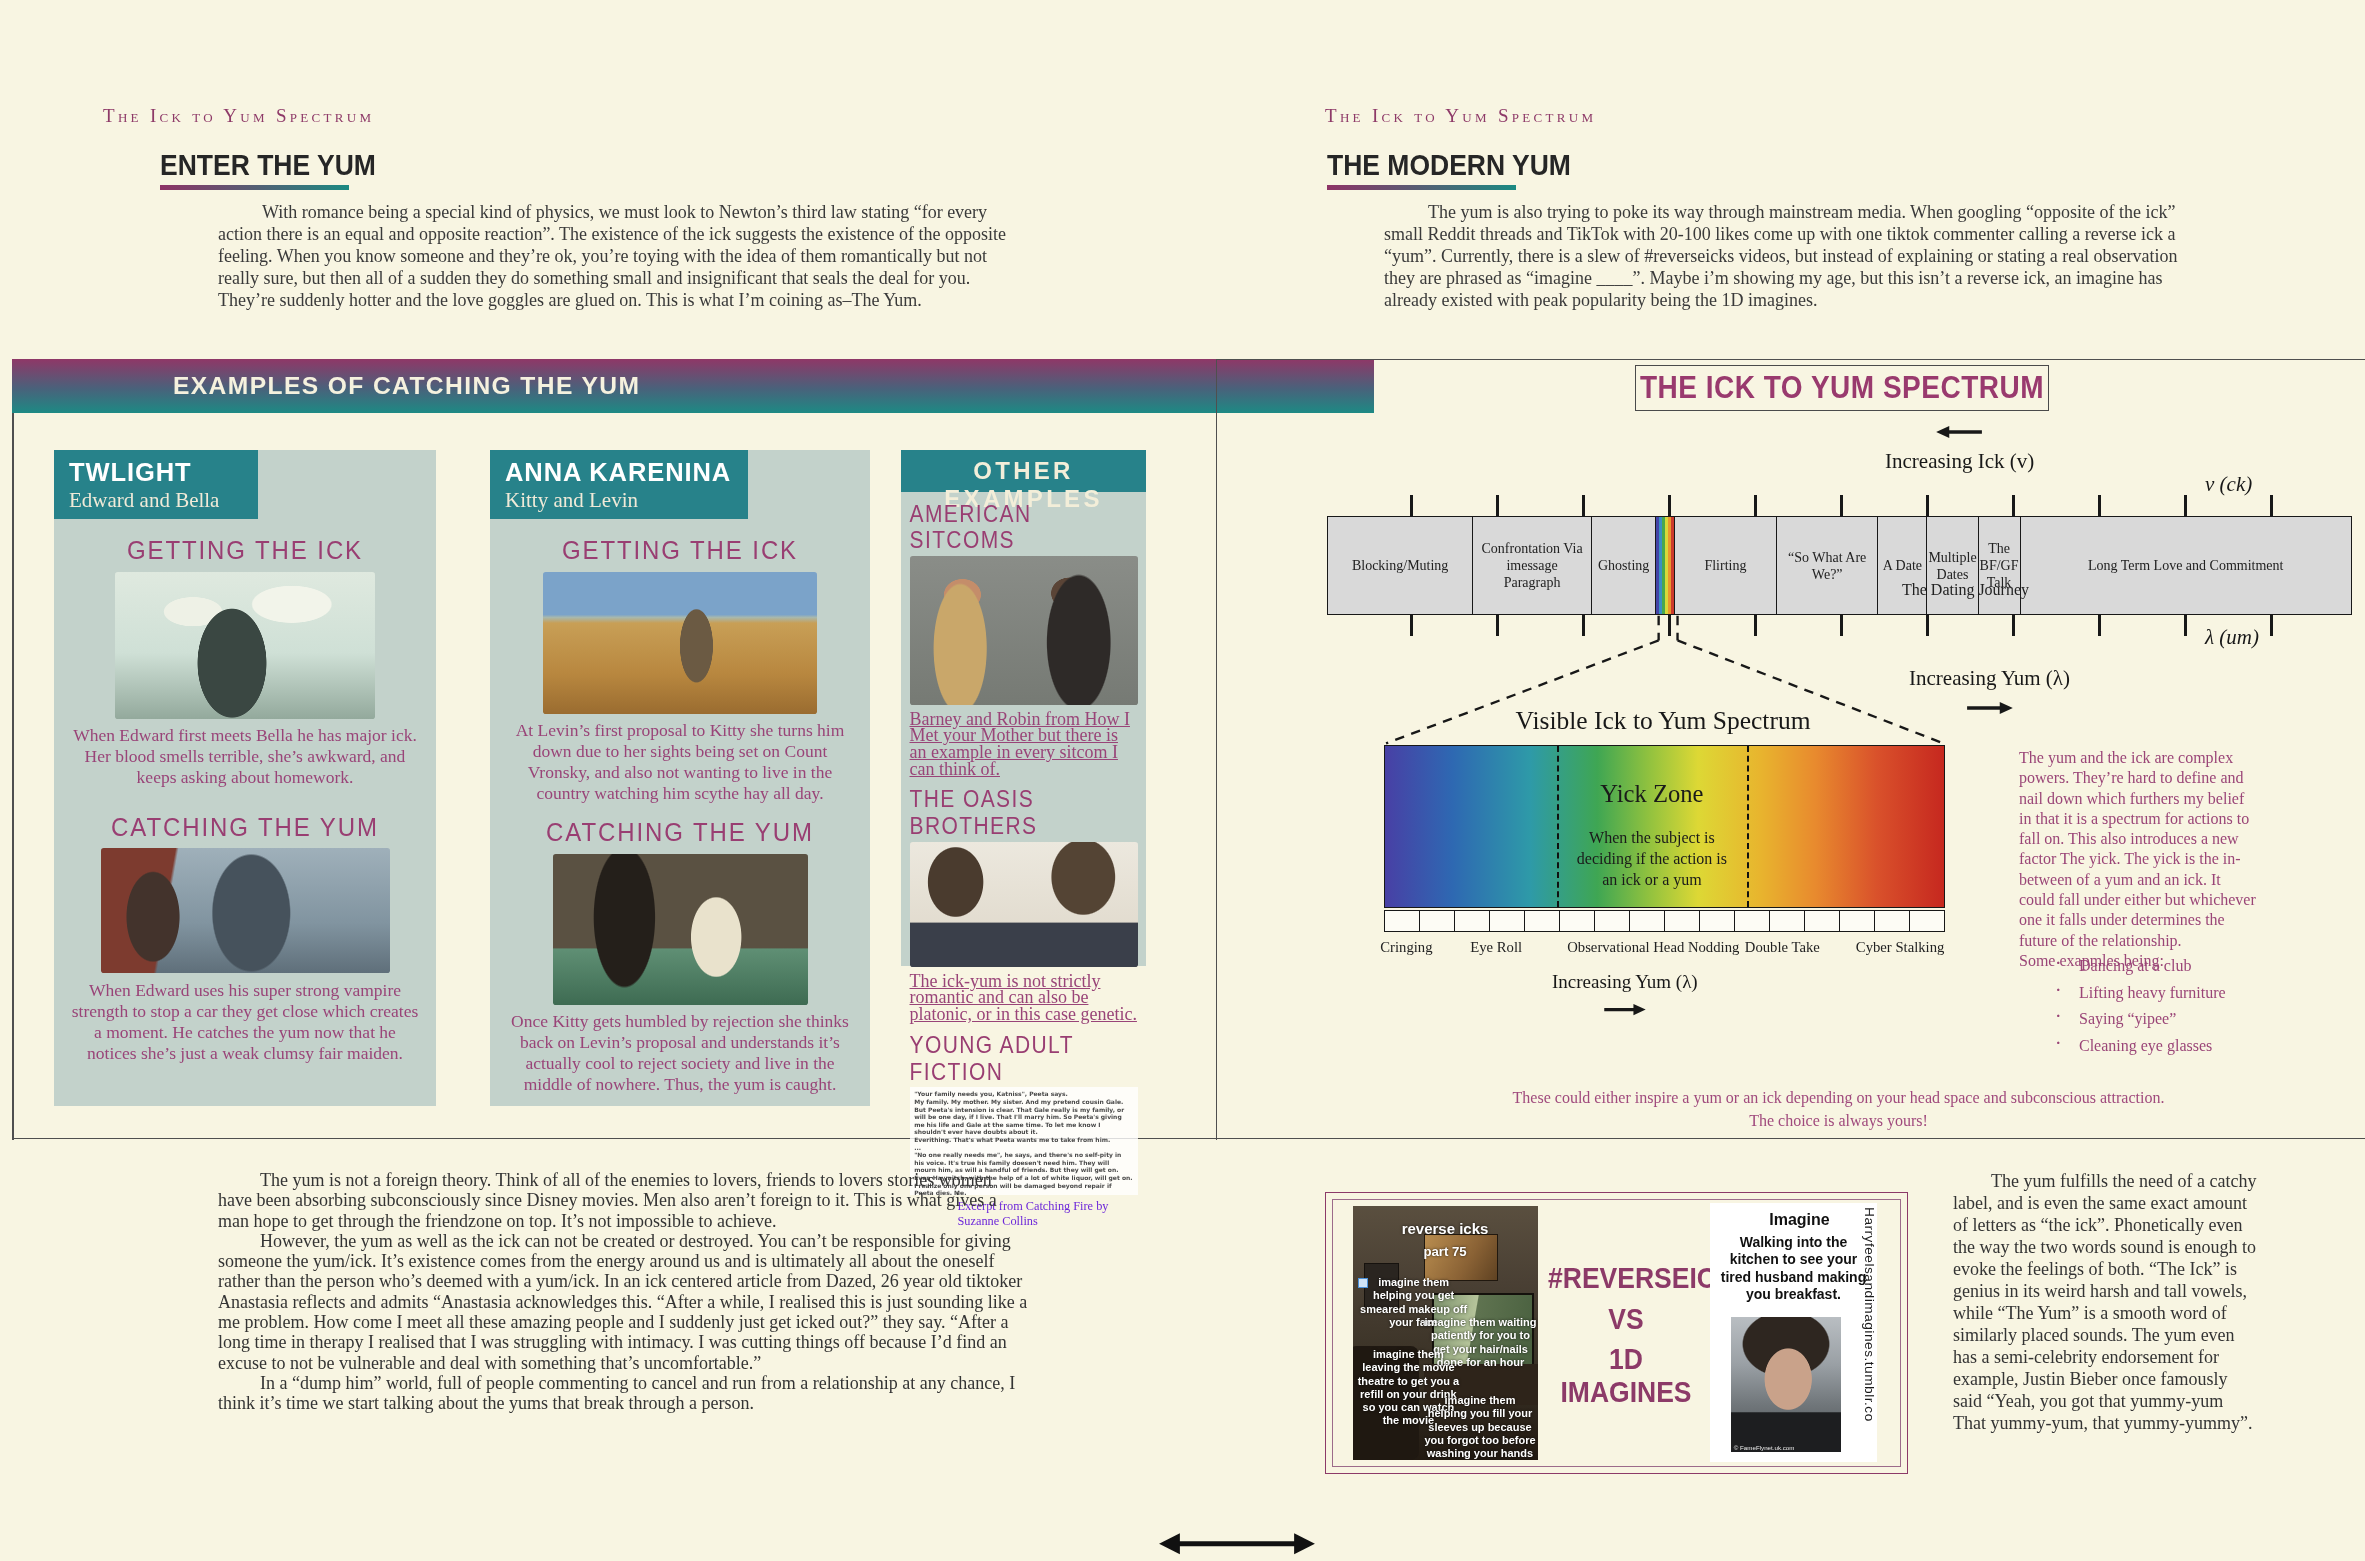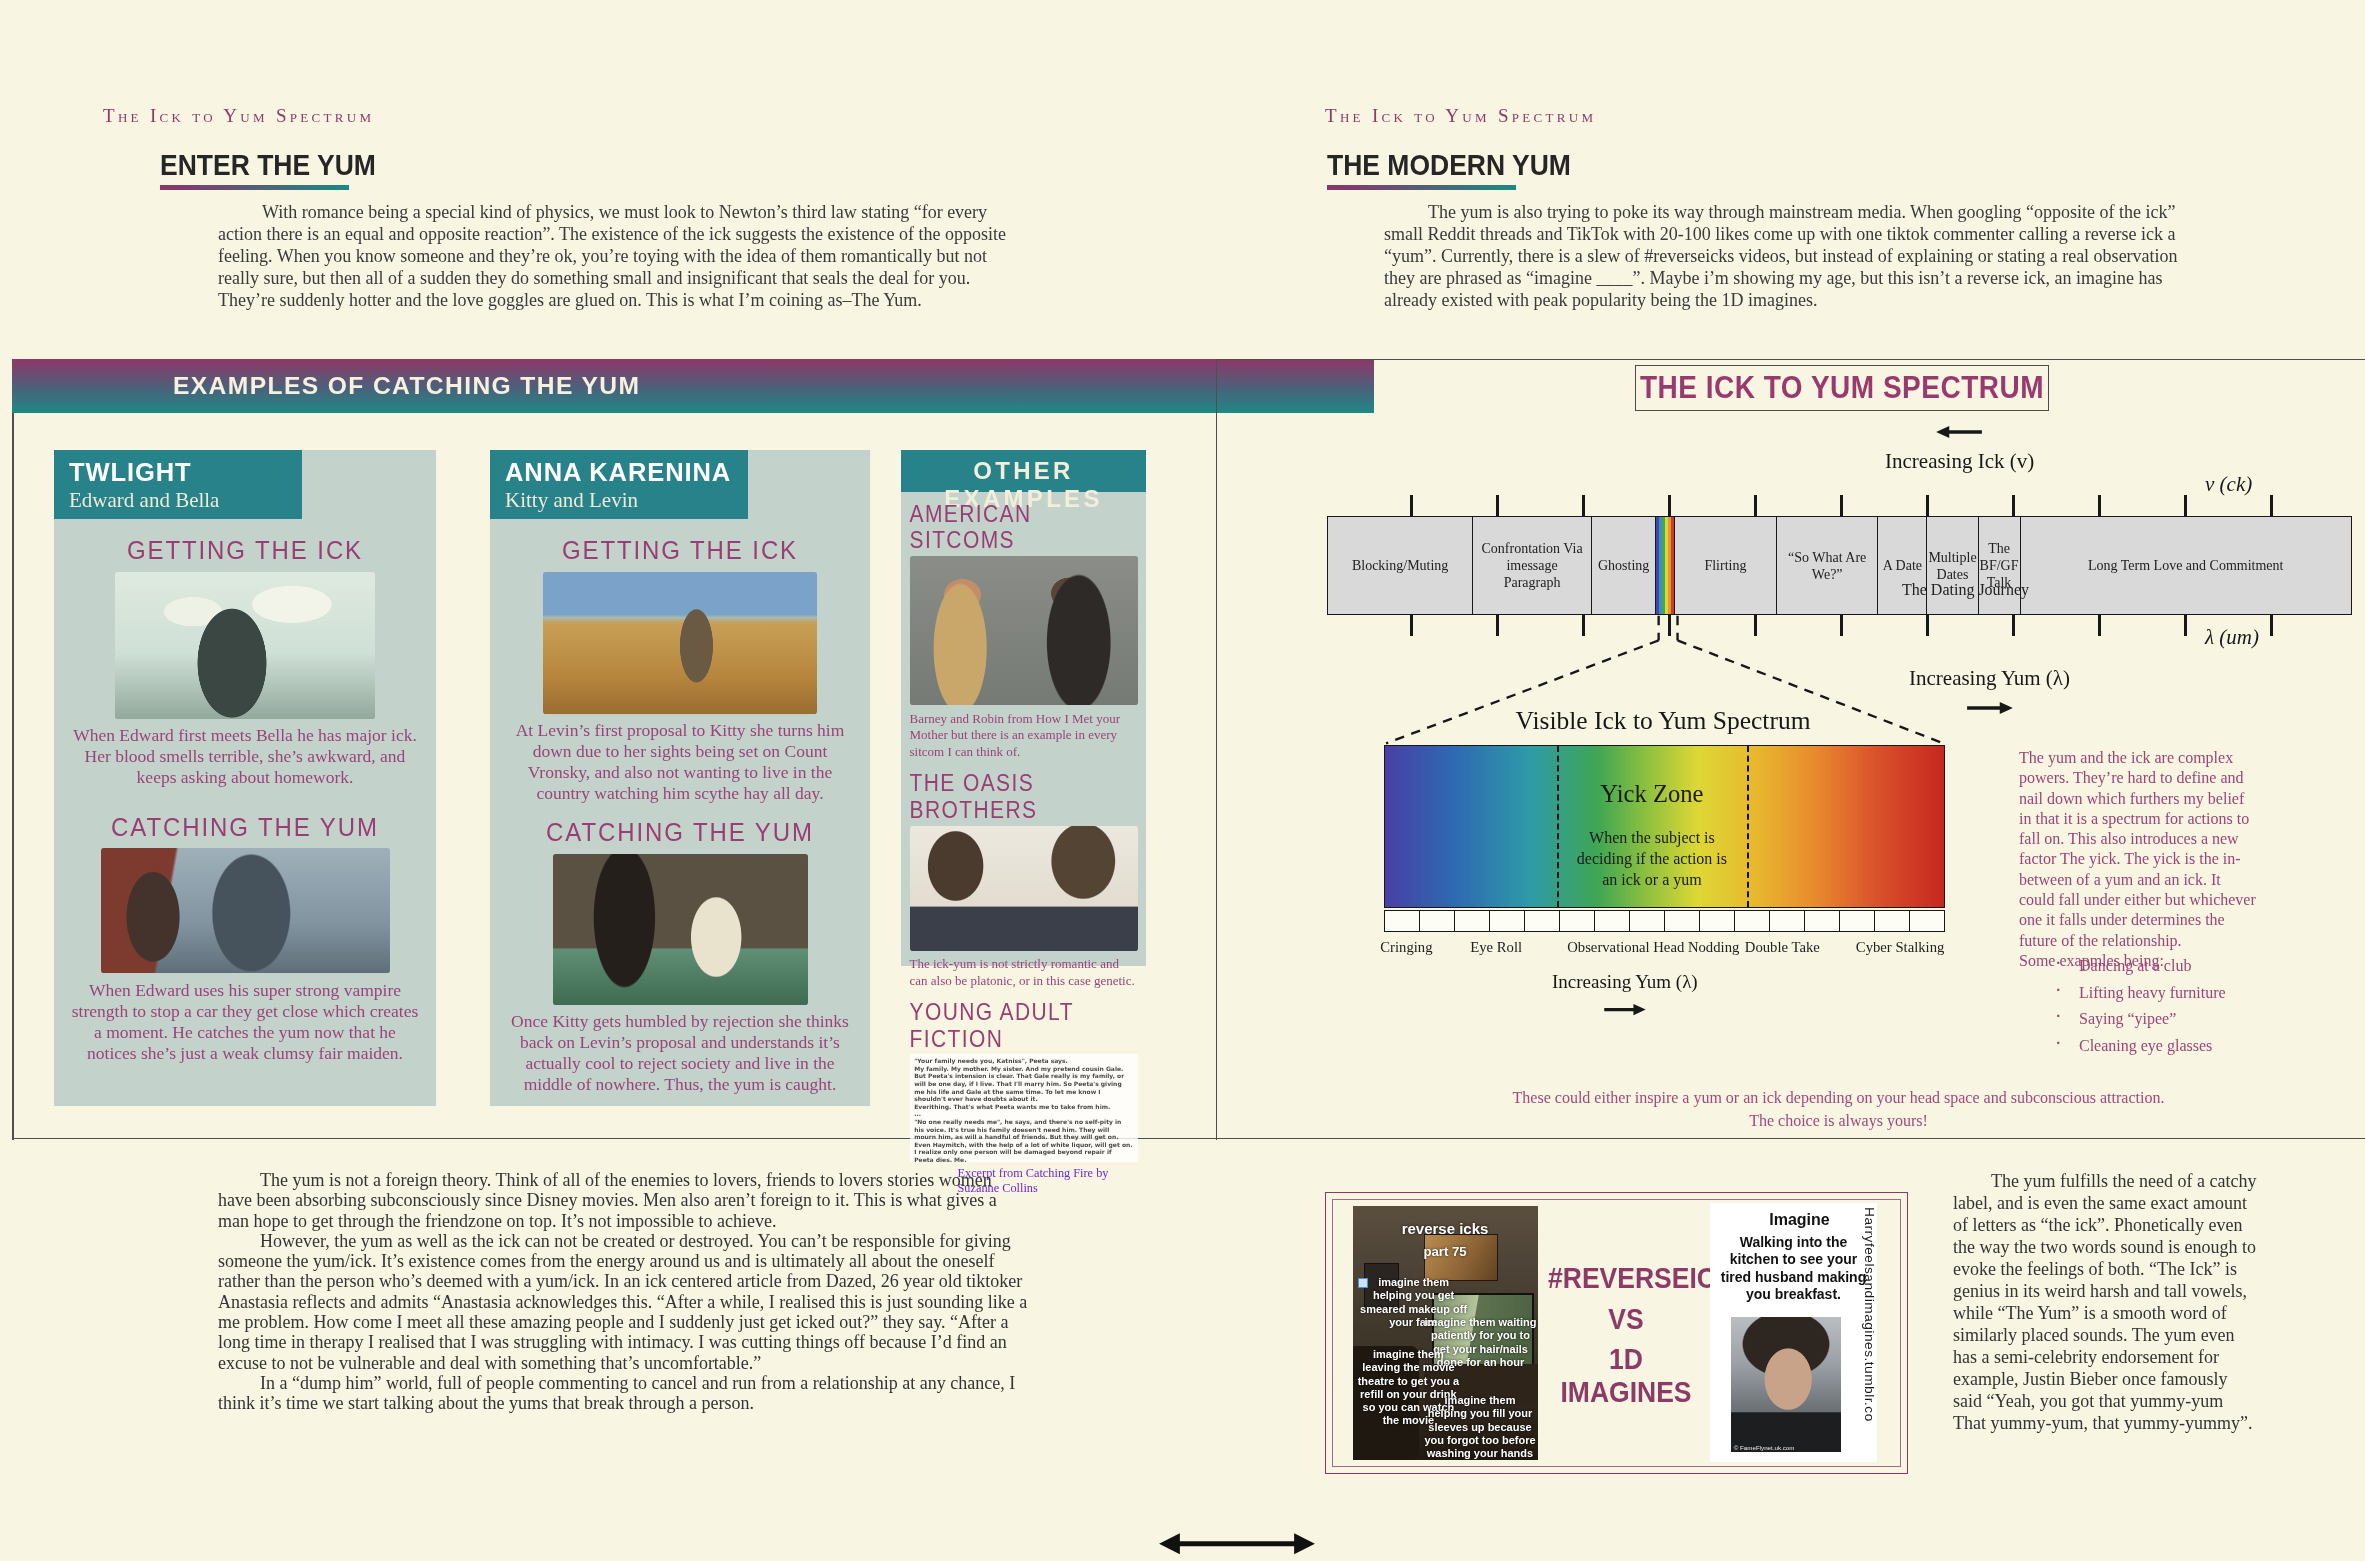--- a/index.html
+++ b/index.html
@@ -46,21 +46,21 @@
   }
   .purple-h{
     font-family:"Liberation Sans",sans-serif;font-weight:400;font-size:24px;
     letter-spacing:1.9px;color:#993e72;text-align:center;transform:scaleY(1.1);
   }
   .purple-h.left{text-align:left;font-size:21px;letter-spacing:1.4px;}
   .caption{
     font-size:17.5px;line-height:21px;color:#994478;text-align:center;
     margin:6.6px auto 0 auto;width:92%;
   }
-  .caption.small{font-size:13px;line-height:16.6px;text-align:left;width:100%;margin:5.7px 0 0 0;}
+  .caption.small{font-size:18px;line-height:16.6px;text-align:left;width:100%;margin:5.7px 0 0 0;text-decoration:underline;}
   .photo{border-radius:2.8px;}
   
   .ph-twilight-ick{
     background:
       radial-gradient(57px 90px at 45% 62%,#3a4742 0 60%,rgba(0,0,0,0) 61%),
       radial-gradient(71px 33px at 68% 22%,#f2f4ea 0 55%,rgba(0,0,0,0) 57%),
       radial-gradient(52px 26px at 30% 27%,#eef1e6 0 55%,rgba(0,0,0,0) 57%),
       linear-gradient(180deg,#dfe9df 0%,#cfe0d6 55%,#93a99c 100%);
   }
   .ph-twilight-yum{
@@ -224,21 +224,21 @@
   <span>EXAMPLES OF CATCHING THE YUM</span>
 </div>
 <div class="abs rule" style="left:12.3px;top:413px;width:1.4px;height:727px;"></div>
 <div class="abs rule" style="left:12.3px;top:1138px;width:1205px;height:1.4px;"></div>
 <div class="abs rule" style="left:1216px;top:359px;width:1.4px;height:781px;"></div>
 <div class="abs rule" style="left:1216px;top:359px;width:1185px;height:1.4px;"></div>
 
 <div class="abs rule" style="left:1216px;top:1138px;width:1185px;height:1.4px;"></div>
 
 <div class="abs card" style="left:54px;top:450px;width:382px;height:656px;">
-  <div class="card-header" style="width:248px;height:69px;">
+  <div class="card-header" style="width:204px;height:69px;">
     <div class="t">TWLIGHT</div>
     <div class="s">Edward and Bella</div>
   </div>
   <div class="purple-h" style="margin-top:17px;">GETTING THE ICK</div>
   <div class="photo ph-twilight-ick" style="width:260px;height:147px;margin:7.6px auto 0 auto;"></div>
   <div class="caption">When Edward first meets Bella he has major ick. Her blood smells terrible, she’s awkward, and keeps asking about homework.</div>
   <div class="purple-h" style="margin-top:24.6px;">CATCHING THE YUM</div>
   <div class="photo ph-twilight-yum" style="width:289px;height:125px;margin:7.6px auto 0 auto;"></div>
   <div class="caption">When Edward uses his super strong vampire strength to stop a car they get close which creates a moment. He catches the yum now that he notices she’s just a weak clumsy fair maiden.</div>
 </div>

